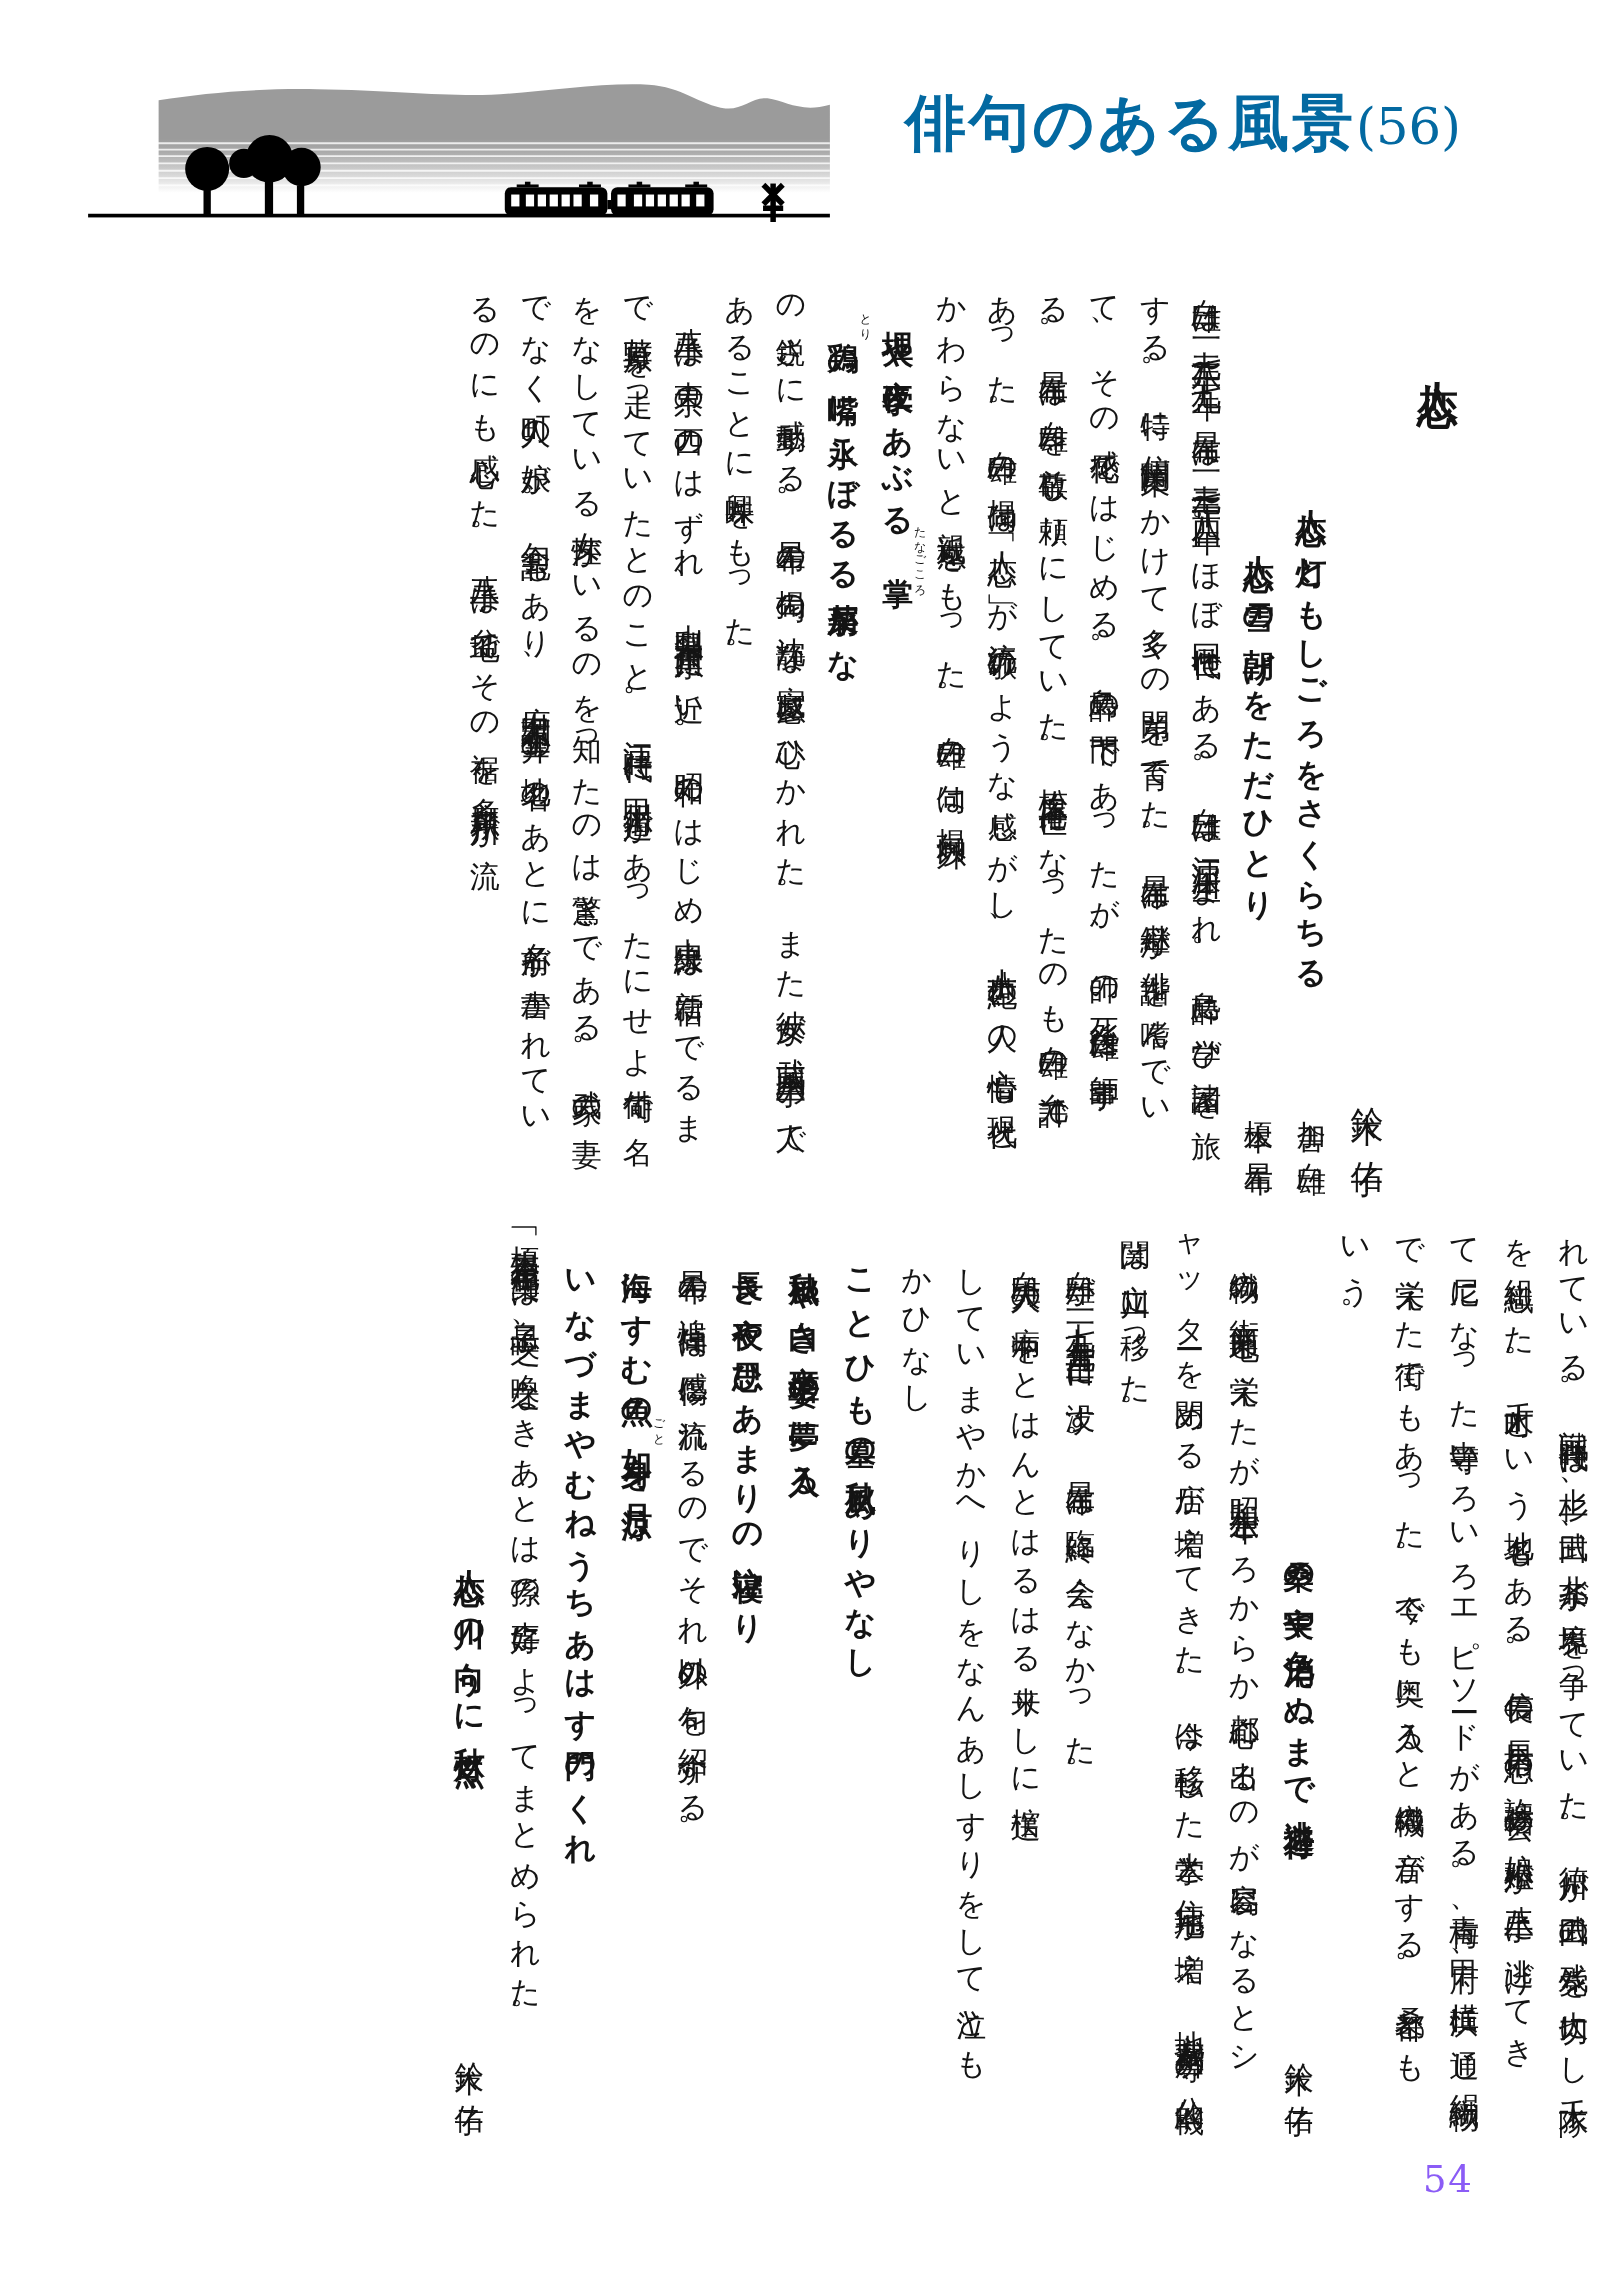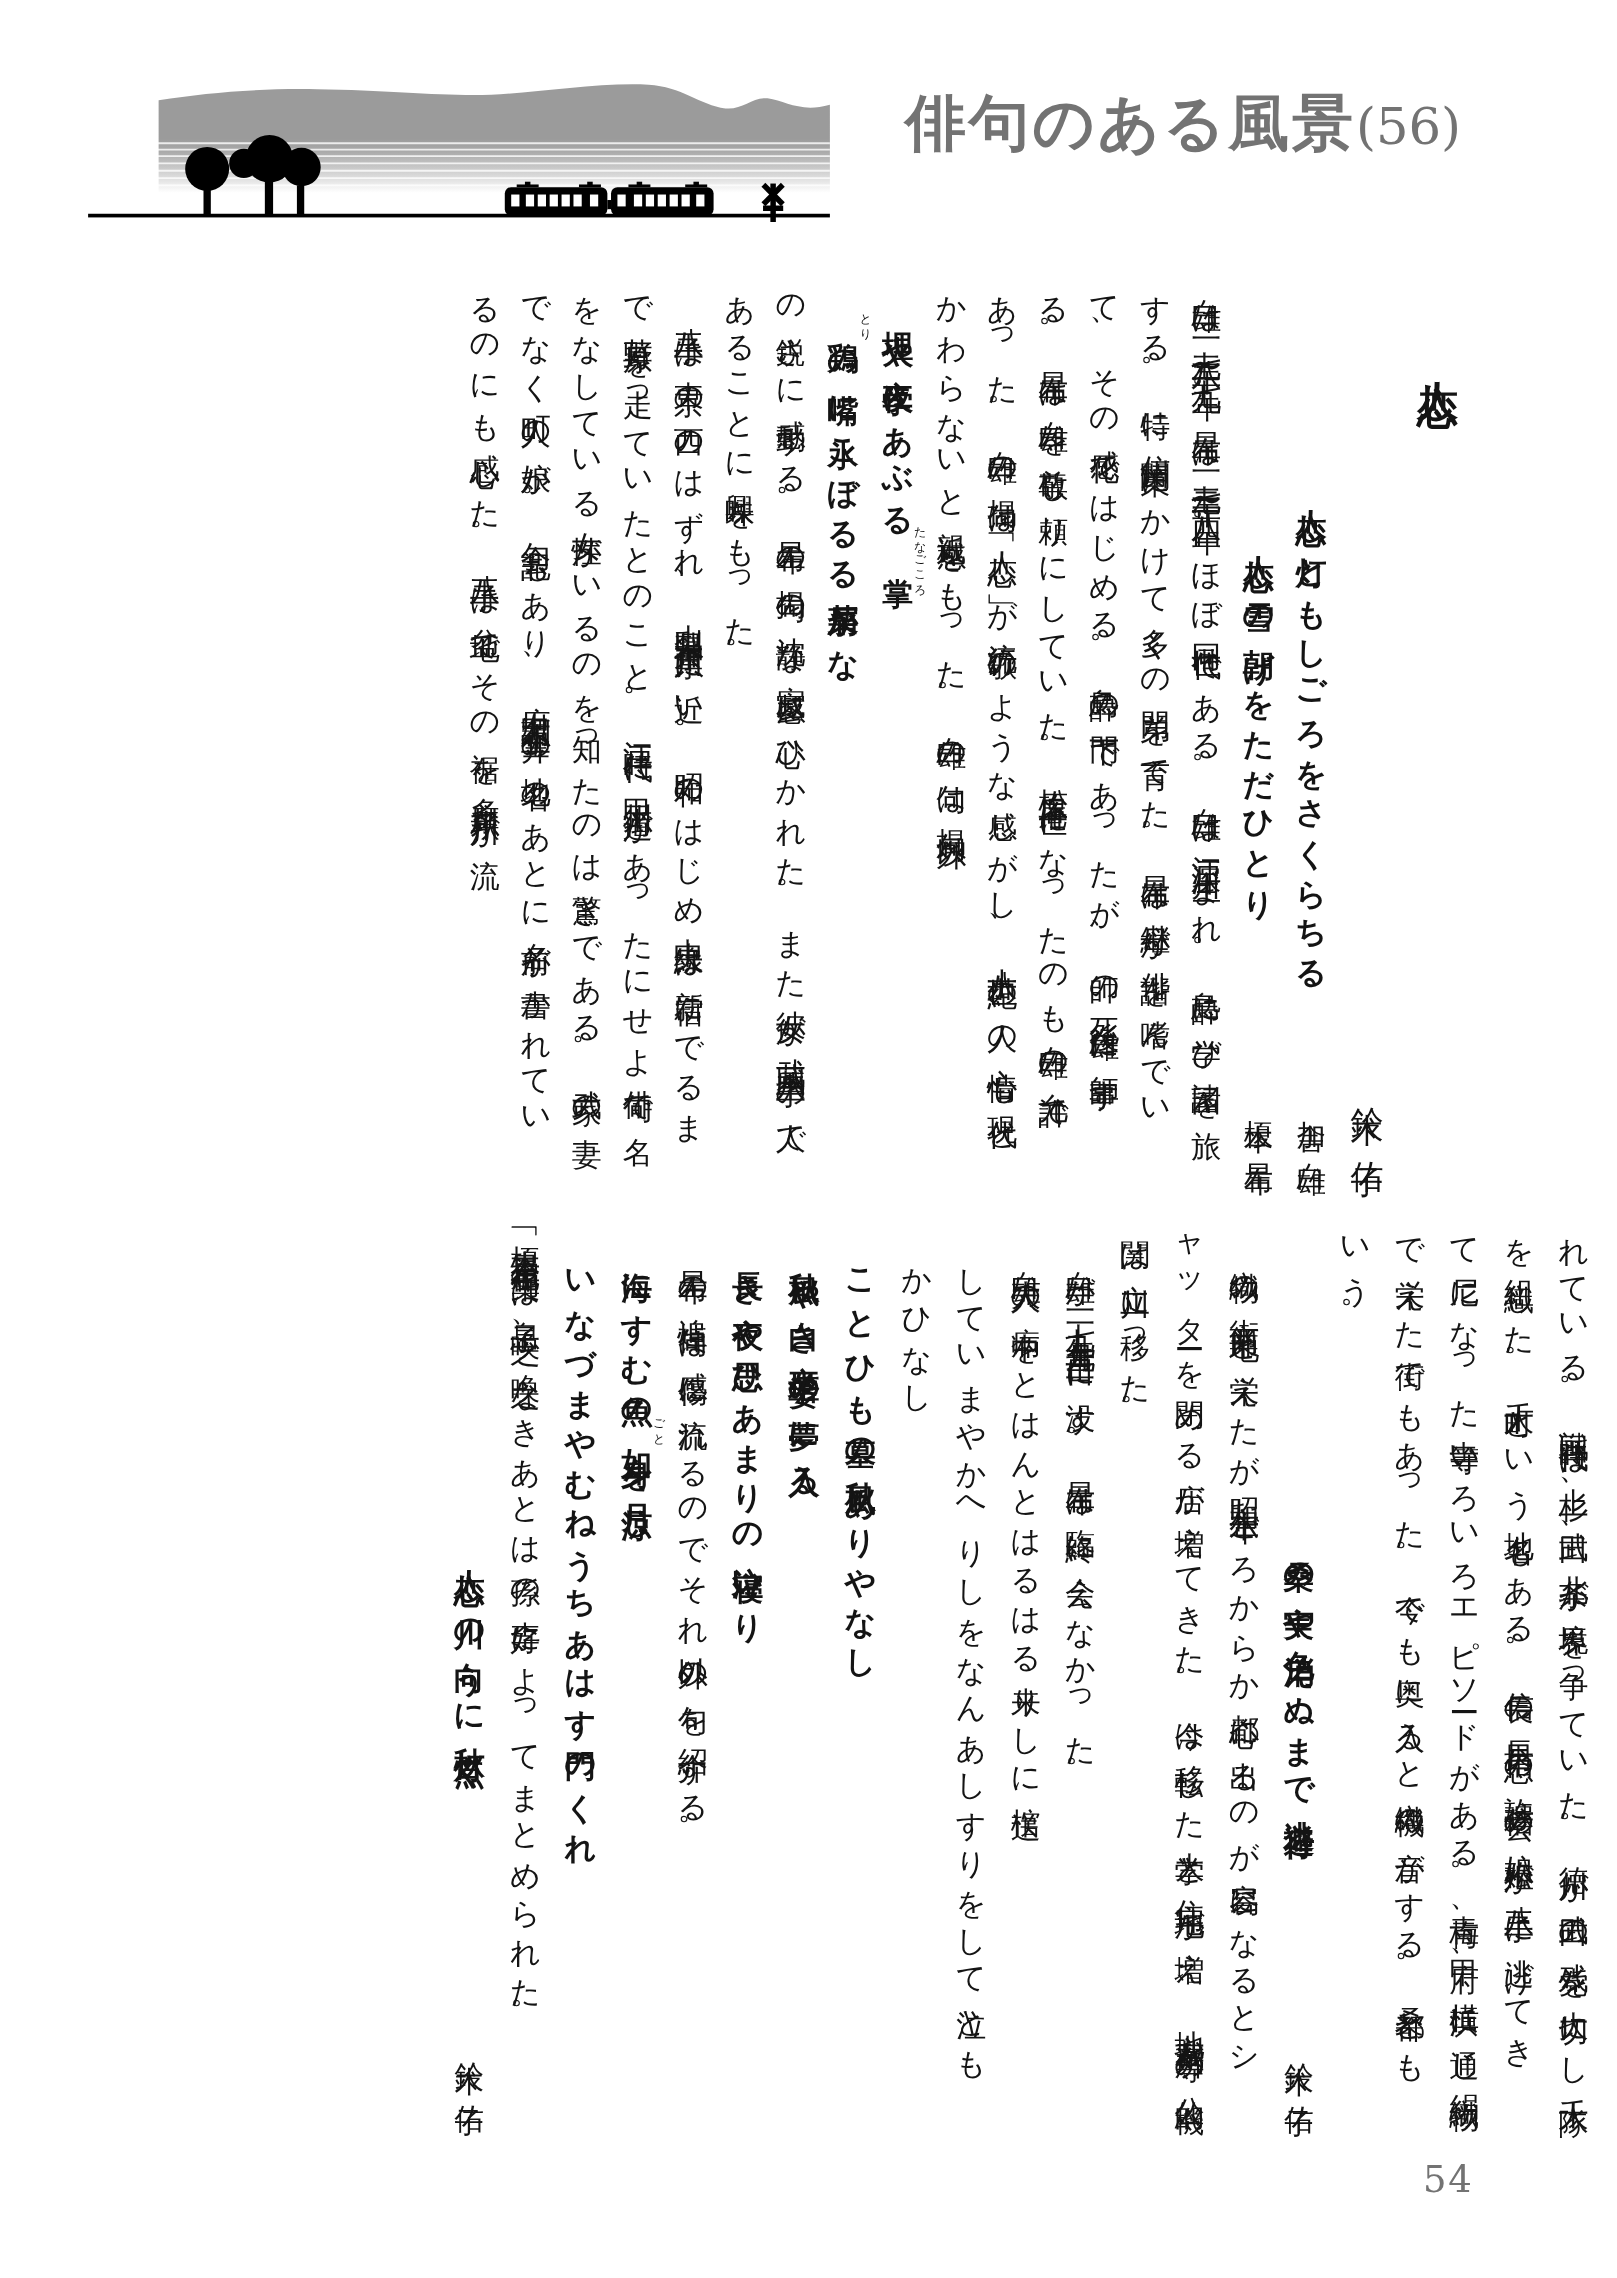--- a/index.html
+++ b/index.html
@@ -11,21 +11,21 @@
     color:#111;
     font-family:"DejaVu Serif","Liberation Serif",serif;
   }
 
   
   .art { position:absolute; left:87px; top:48px; width:744px; height:174px; }
   .htitle {
     position:absolute; left:905px; top:83px;
     font-family:"DejaVu Sans","Liberation Sans",sans-serif;
     font-weight:600; font-size:61px; letter-spacing:2.8px;
-    color:#737373; white-space:nowrap;
+    color:#0369a1; white-space:nowrap;
   }
   .htitle .hnum { font-family:"DejaVu Serif","Liberation Serif",serif; font-weight:400; font-size:0.84em; letter-spacing:0; }
 
   
   .block {
     position:absolute;
     writing-mode:vertical-rl;
     text-orientation:mixed;
     color:#141414;
     font-size:30px;
@@ -62,21 +62,21 @@
     white-space:nowrap;
   }
   .haiku-block p { font-weight:bold; font-size:31px; }
   .quote-block p { font-size:30px; }
 
   ruby { ruby-position:over; }
   rt { font-size:12px; letter-spacing:0.9px; font-weight:normal; }
 
   .pageno {
     position:absolute; left:1423px; top:2158px;
-    font-size:37px; letter-spacing:1.8px; color:#737373;
+    font-size:37px; letter-spacing:1.8px; color:#8b5cf6;
   }
 </style>
 </head>
 <body>
 
 <div class="page">
 
   <div class="art">
     <svg viewBox="0 0 810 190" width="744" height="174" xmlns="http://www.w3.org/2000/svg">
       <defs>

